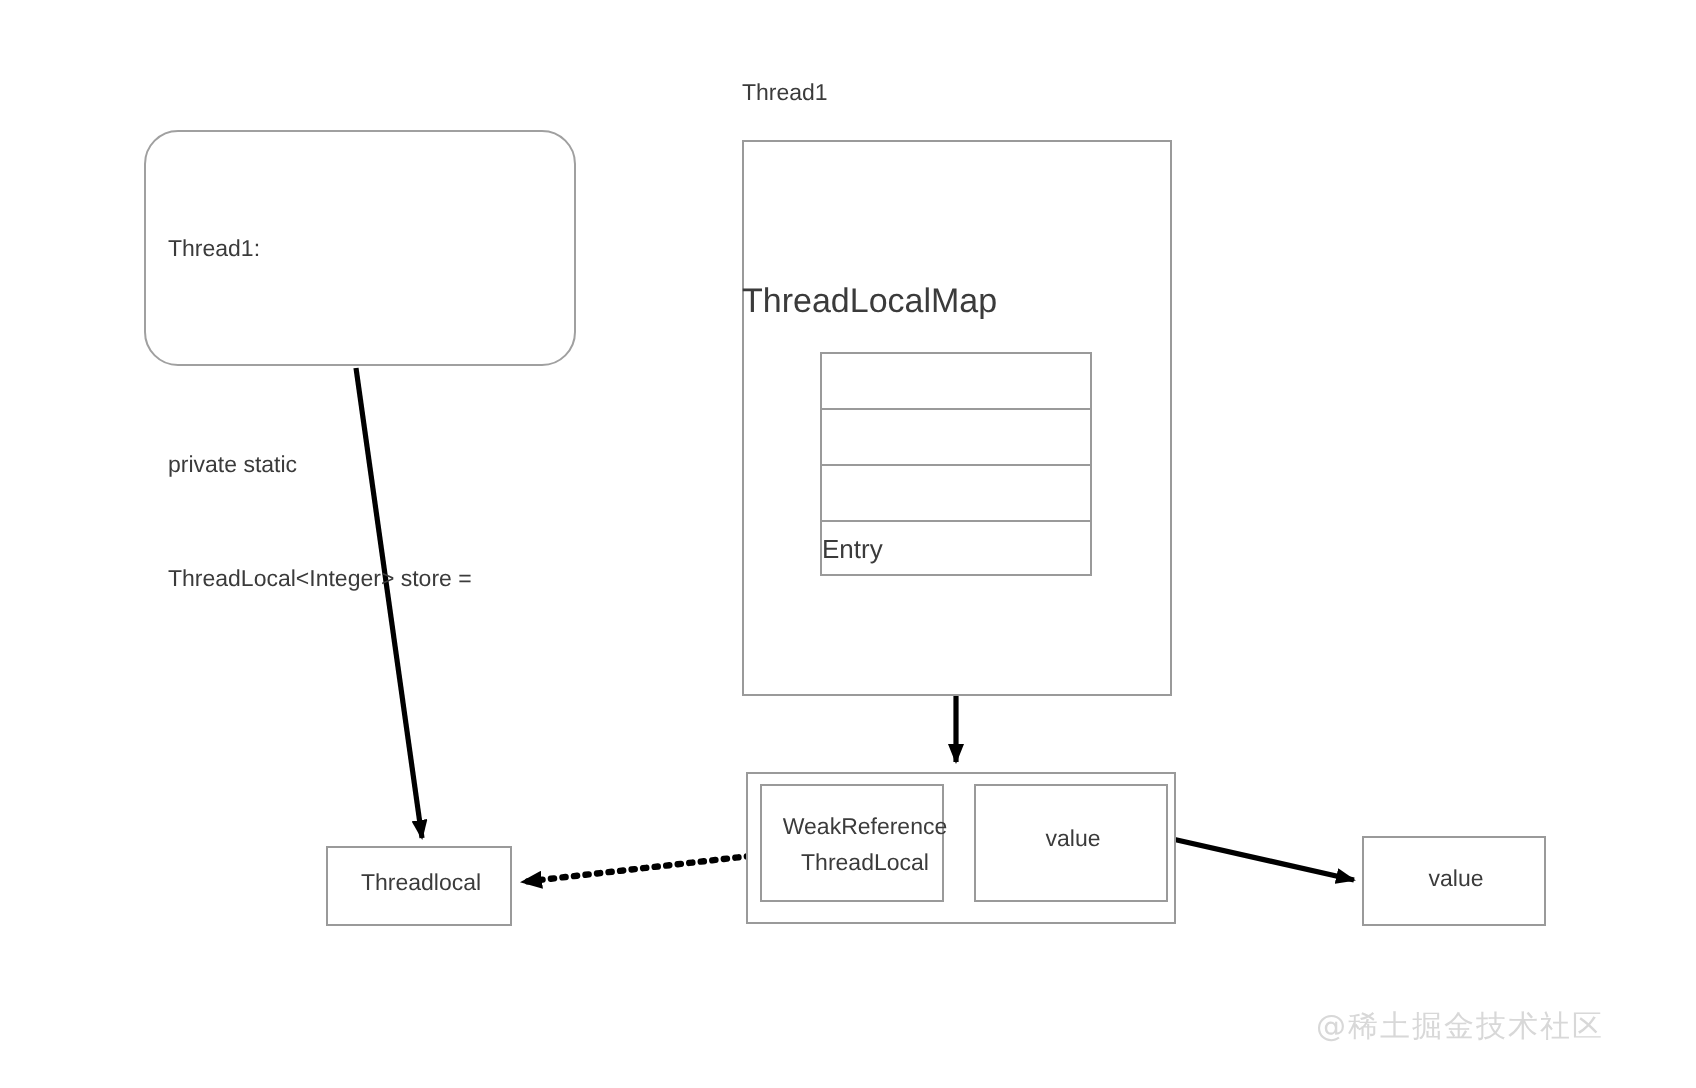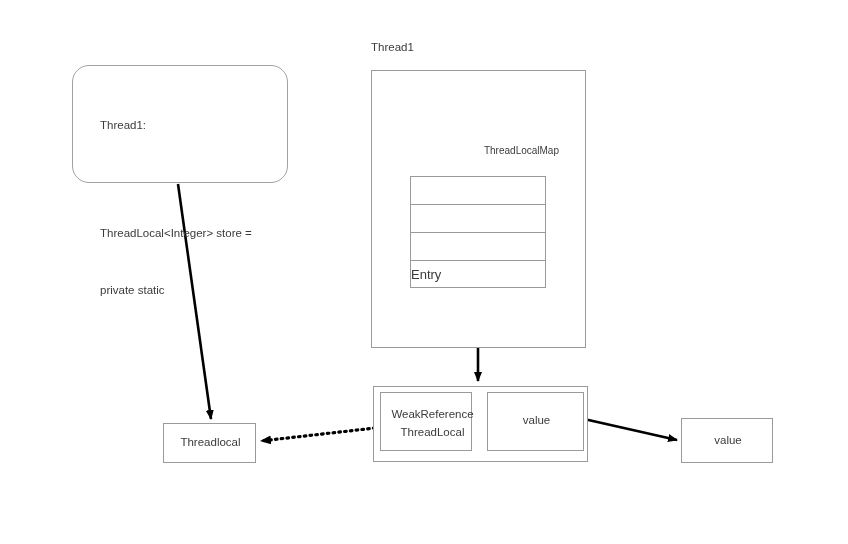--- a/index.html
+++ b/index.html
@@ -38,21 +38,21 @@
   
   #code-box {
     left: 72px;
     top: 65px;
     width: 216px;
     height: 118px;
     border-radius: 17px;
     border: 1px solid #a0a0a0;
   }
   #code-text {
-    left: 100px;
+    left: 84px;
     top: 78px;
     width: 195px;
   }
   #code-text .line { display: block; height: 19px; }
   #code-text .blank { display: block; height: 13px; }
 
   
   #thread-title {
     left: 371px;
     top: 38px;
@@ -66,22 +66,22 @@
     left: 371px;
     top: 70px;
     width: 215px;
     height: 278px;
     border: 1px solid #9a9a9a;
   }
   #map-label {
     left: 371px;
     top: 141px;
     width: 188px;
-    text-align: right;
-    font-size: 10px;
+    text-align: left;
+    font-size: 17px;
   }
 
   
   #entry-table {
     left: 410px;
     top: 176px;
     width: 136px;
     height: 112px;
     border: 1px solid #9a9a9a;
   }
@@ -209,22 +209,22 @@
 
     <line x1="584" y1="419" x2="677" y2="440" stroke="#000000" stroke-width="2.6" marker-end="url(#arrowhead)"></line>
 
     <line x1="375" y1="428" x2="261" y2="441" stroke="#000000" stroke-width="3.2" stroke-dasharray="1.6 4.2" stroke-linecap="round" marker-end="url(#arrowhead-dot)"></line>
   </svg>
 
   <div class="node" id="code-box"></div>
   <div class="txt" id="code-text">
     <span class="line">Thread1:</span>
     <span class="blank"></span>
+    <span class="line">private static</span>
     <span class="line">ThreadLocal&lt;Integer&gt; store =</span>
-    <span class="line">private static</span>
   </div>
 
   <div class="txt" id="thread-title">Thread1</div>
   <div class="node" id="thread-box"></div>
   <div class="txt" id="map-label">ThreadLocalMap</div>
 
   <div class="node" id="entry-table">
     <div class="table-row" style="top:0px;"></div>
     <div class="table-row" style="top:28px;"></div>
     <div class="table-row" style="top:56px;"></div>
@@ -240,14 +240,15 @@
   </div>
 
   <div class="node" id="threadlocal-node">
     <span class="kv">Threadlocal</span>
   </div>
 
   <div class="node" id="value-node">
     <span class="kv">value</span>
   </div>
 
+  <div id="watermark">@稀土掘金技术社区</div>
 
 </div>
 
 </body></html>

